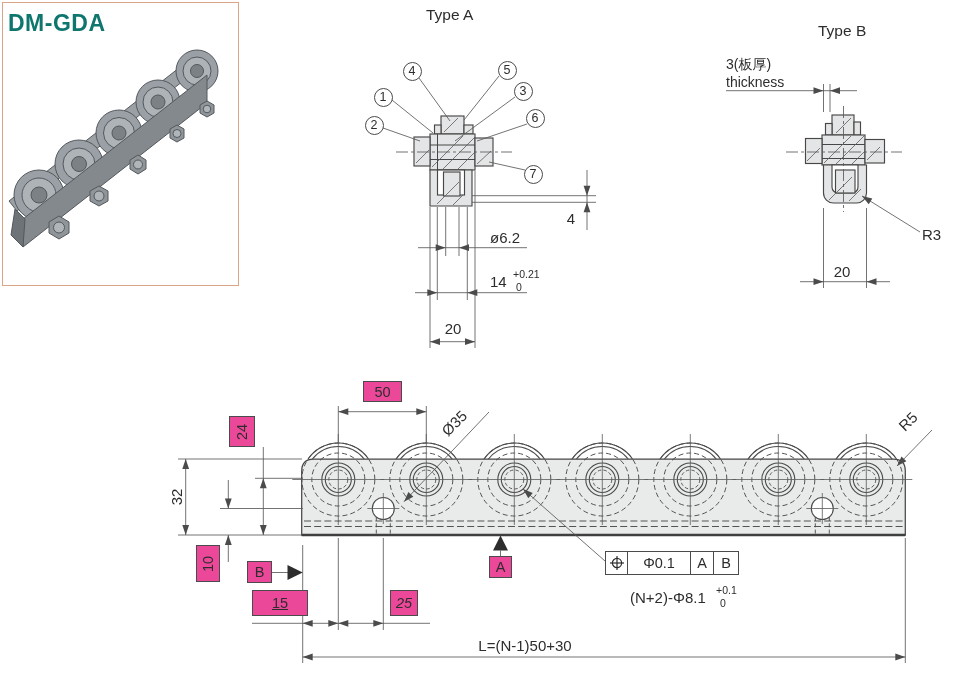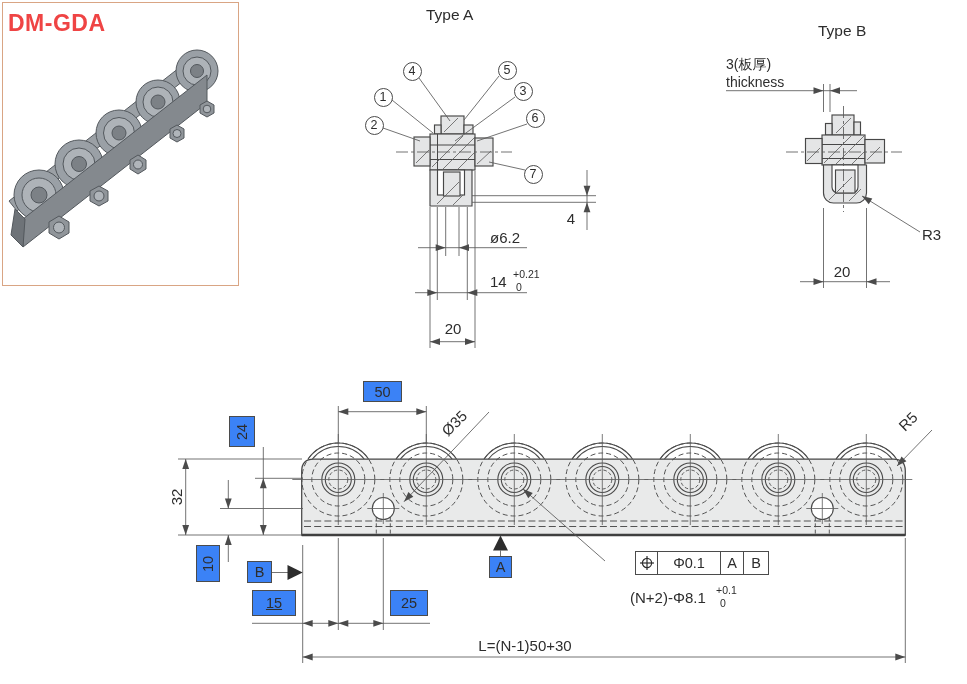--- a/index.html
+++ b/index.html
@@ -4,24 +4,24 @@
 <style>
   html,body{margin:0;padding:0;background:#fff;}
   #stage{position:relative;width:967px;height:684px;background:#fff;overflow:hidden;
          font-family:"Liberation Sans",sans-serif;}
   #art{position:absolute;left:0;top:0;}
   svg text{font-family:"Liberation Sans",sans-serif;fill:#2d2d2d;}
   .t15{font-size:15px;}
   .t14{font-size:14px;}
   .t10{font-size:10.5px;}
   .abs{position:absolute;}
-  #product-title{left:8px;top:10px;font-size:23px;font-weight:bold;color:#ef4444;letter-spacing:.5px;}
+  #product-title{left:8px;top:10px;font-size:23px;font-weight:bold;color:#0f766e;letter-spacing:.5px;}
   .view-title{font-size:15.5px;color:#2d2d2d;}
   #photo-frame{left:2px;top:2px;width:237px;height:284px;border:1.5px solid #d9a584;box-sizing:border-box;}
-  .dim-box{box-sizing:border-box;border:1.2px solid #4b4b4b;background:#3b82f6;display:flex;
+  .dim-box{box-sizing:border-box;border:1.2px solid #4b4b4b;background:#ec4899;display:flex;
            align-items:center;justify-content:center;font-size:14.5px;color:#2d2d2d;}
   .rot span{transform:rotate(-90deg);white-space:nowrap;}
   .balloon{width:19px;height:19px;border:1.2px solid #4b4b4b;border-radius:50%;background:#fff;
            box-sizing:border-box;display:flex;align-items:center;justify-content:center;
            font-size:12.5px;color:#2d2d2d;}
   #fcf{display:flex;height:24px;background:#fff;}
   #fcf .cell{box-sizing:border-box;border:1.3px solid #4b4b4b;display:flex;align-items:center;
              justify-content:center;font-size:14.5px;color:#2d2d2d;}
   #fcf .cell + .cell{border-left:none;}
 </style>
@@ -353,26 +353,26 @@
   <div class="abs balloon" style="left:525.5px;top:108.5px;">6</div>
   <div class="abs balloon" style="left:523.5px;top:164.5px;">7</div>
 
   <div class="abs dim-box" style="left:363px;top:381px;width:39px;height:21px;">50</div>
   <div class="abs dim-box rot" style="left:229px;top:416px;width:26px;height:31px;">
       <span>24</span>
     </div>
   <div class="abs dim-box rot" style="left:196px;top:545px;width:24px;height:37px;">
       <span>10</span>
     </div>
-  <div class="abs dim-box" style="left:252px;top:590px;width:44px;height:26px;text-decoration:underline;">15</div>
-  <div class="abs dim-box" style="left:390px;top:590px;width:38px;height:26px;">25</div>
+  <div class="abs dim-box" style="left:252px;top:590px;width:56px;height:26px;text-decoration:underline;">15</div>
+  <div class="abs dim-box" style="left:390px;top:590px;width:28px;height:26px;font-style:italic;">25</div>
   <div class="abs dim-box" style="left:489px;top:556px;width:23px;height:22px;">A</div>
   <div class="abs dim-box" style="left:247px;top:561px;width:25px;height:22px;">B</div>
 
-  <div id="fcf" class="abs" style="left:605px;top:551px;margin-left:30px;">
+  <div id="fcf" class="abs" style="left:605px;top:551px;">
     <div class="cell" style="width:23px;">
       <svg width="16" height="16" viewBox="0 0 16 16">
           <circle cx="8" cy="8" r="4.6" fill="none" stroke="#2d2d2d" stroke-width="1.2"></circle>
           <line x1="8" y1="1" x2="8" y2="15" stroke="#2d2d2d" stroke-width="1.2"></line>
           <line x1="1" y1="8" x2="15" y2="8" stroke="#2d2d2d" stroke-width="1.2"></line>
         </svg>
     </div>
     <div class="cell" style="width:63px;">Φ0.1</div>
     <div class="cell" style="width:23px;">A</div>
     <div class="cell" style="width:25px;">B</div>

